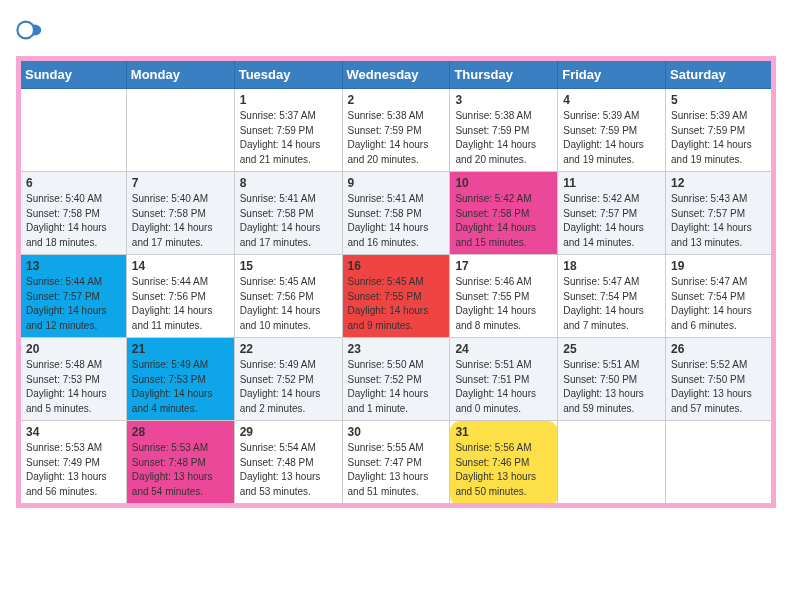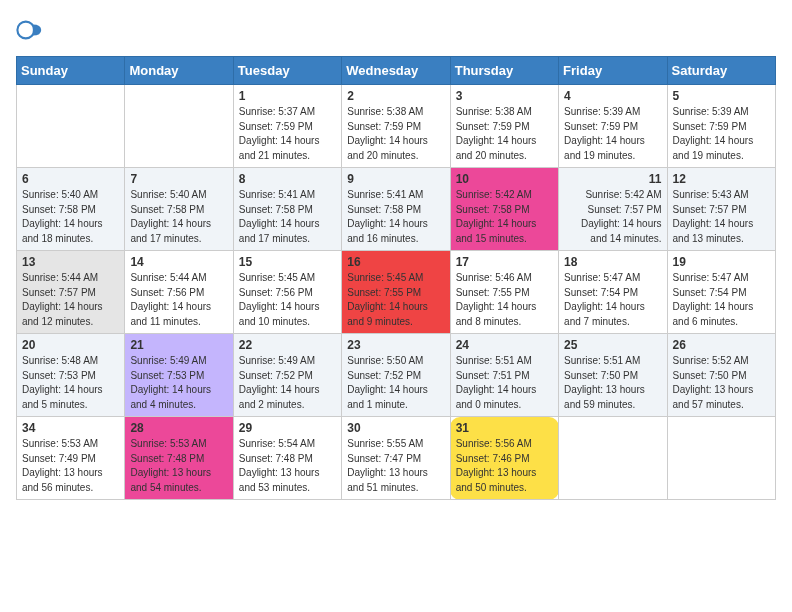--- a/index.html
+++ b/index.html
@@ -44,21 +44,21 @@
       color: #222;
       line-height: 1.1;
     }
     .location-title {
       font-size: 14px;
       color: #555;
     }
     .calendar {
       width: 100%;
       border-collapse: collapse;
-      border: 1px solid #f9a8d4;
+      border: 5px solid #f9a8d4;
     }
     .calendar th {
       background-color: #3a7fc1;
       color: #fff;
       font-size: 13px;
       font-weight: bold;
       padding: 6px 4px;
       text-align: left;
       border: 1px solid #2e6da8;
     }
@@ -201,39 +201,39 @@
         </div>
       </td>
         <td style="background: #ec4899;">
         <span class="day-number">10</span>
         <div class="day-info">
           Sunrise: 5:42 AM<br>
           Sunset: 7:58 PM<br>
           Daylight: 14 hours and 15 minutes.
         </div>
       </td>
-        <td style="background: rgb(240, 244, 248); text-align: right;">
+        <td style="background: rgb(240, 244, 248);">
         <span class="day-number">11</span>
         <div class="day-info">
           Sunrise: 5:42 AM<br>
           Sunset: 7:57 PM<br>
           Daylight: 14 hours and 14 minutes.
         </div>
       </td>
         <td style="background: rgb(240, 244, 248);">
         <span class="day-number">12</span>
         <div class="day-info">
           Sunrise: 5:43 AM<br>
           Sunset: 7:57 PM<br>
           Daylight: 14 hours and 13 minutes.
         </div>
       </td>
       </tr>
       <tr>
-        <td style="background: #e5e5e5; margin-top: 48px;">
+        <td style="background: #0ea5e9; margin-top: 48px;">
         <span class="day-number">13</span>
         <div class="day-info">
           Sunrise: 5:44 AM<br>
           Sunset: 7:57 PM<br>
           Daylight: 14 hours and 12 minutes.
         </div>
       </td>
         <td style="background: rgb(255, 255, 255);">
         <span class="day-number">14</span>
         <div class="day-info">
@@ -285,21 +285,21 @@
       </tr>
       <tr>
         <td style="background: rgb(240, 244, 248);">
         <span class="day-number">20</span>
         <div class="day-info">
           Sunrise: 5:48 AM<br>
           Sunset: 7:53 PM<br>
           Daylight: 14 hours and 5 minutes.
         </div>
       </td>
-        <td style="background: #c4b5fd;">
+        <td style="background: #0ea5e9;">
         <span class="day-number">21</span>
         <div class="day-info">
           Sunrise: 5:49 AM<br>
           Sunset: 7:53 PM<br>
           Daylight: 14 hours and 4 minutes.
         </div>
       </td>
         <td style="background: rgb(240, 244, 248); margin-left: 12px;">
         <span class="day-number">22</span>
         <div class="day-info">

